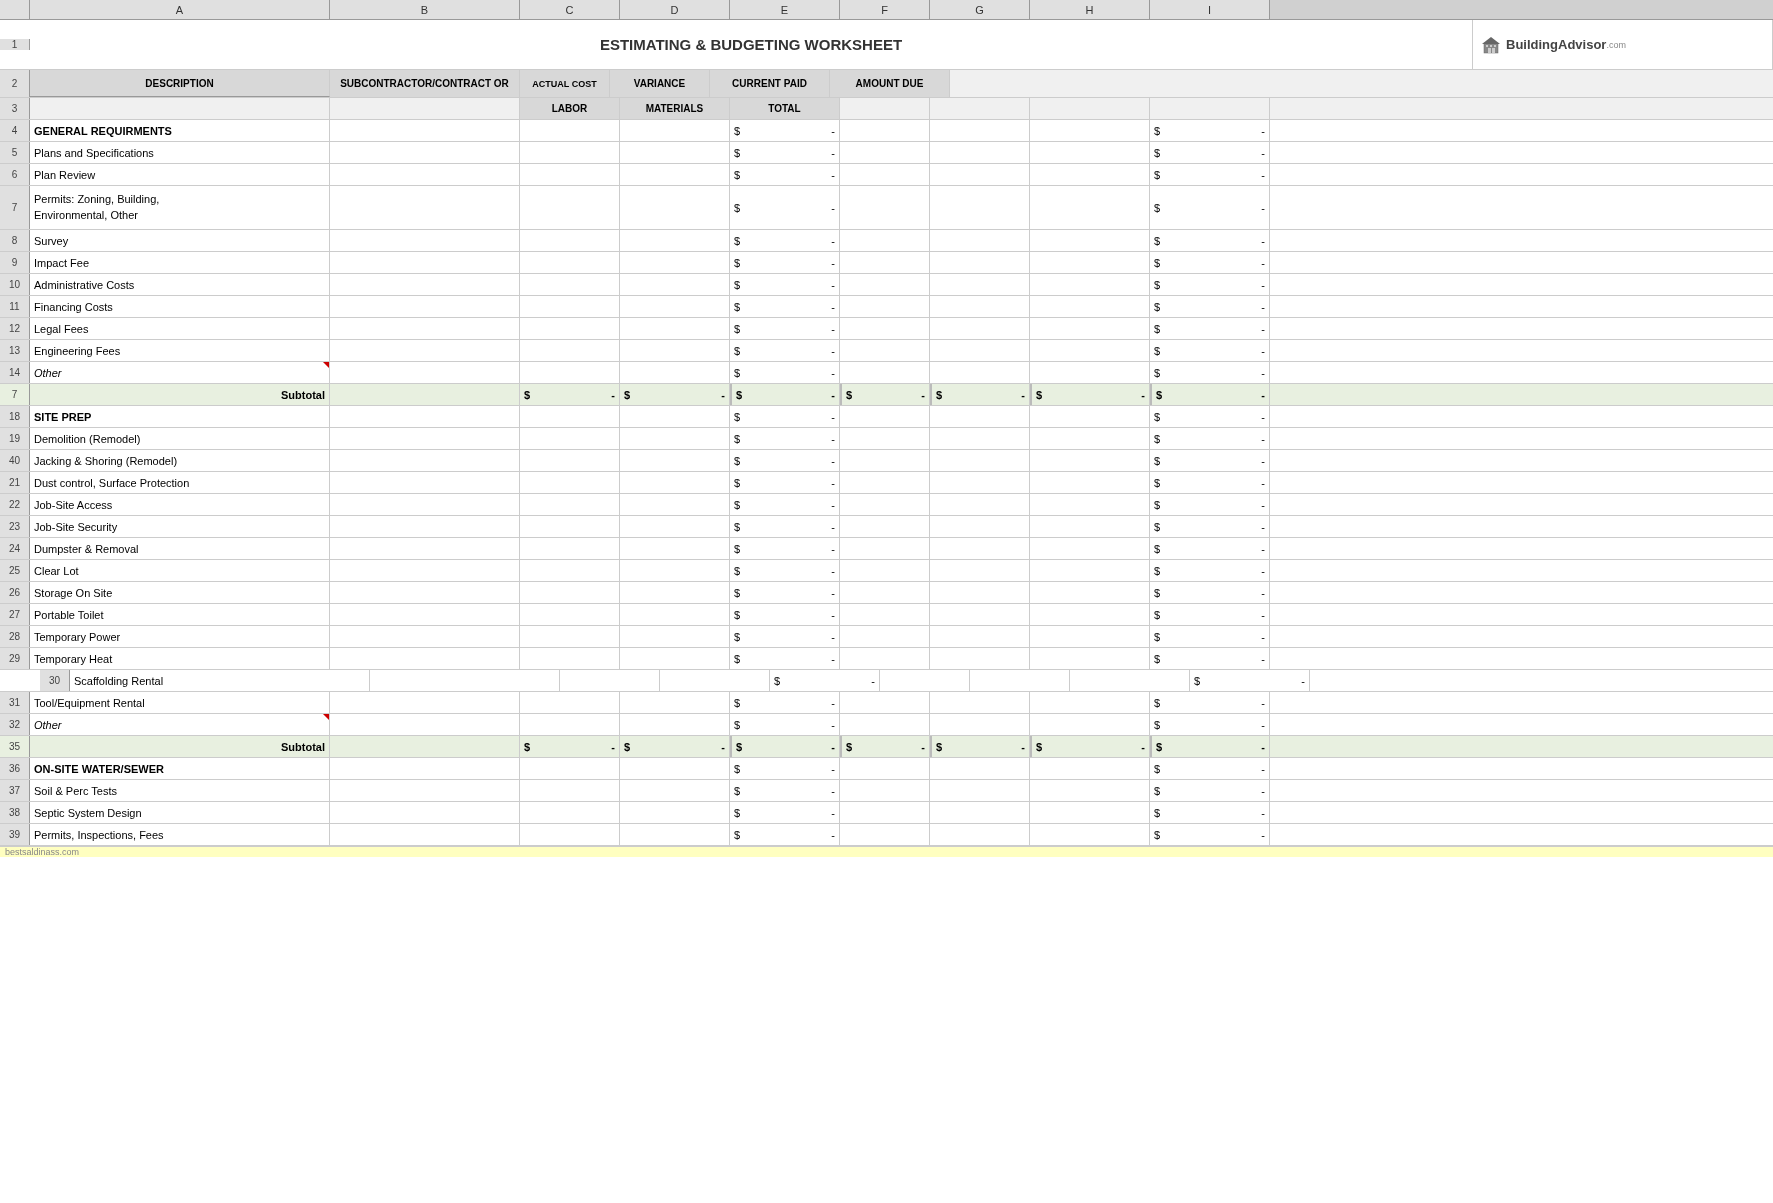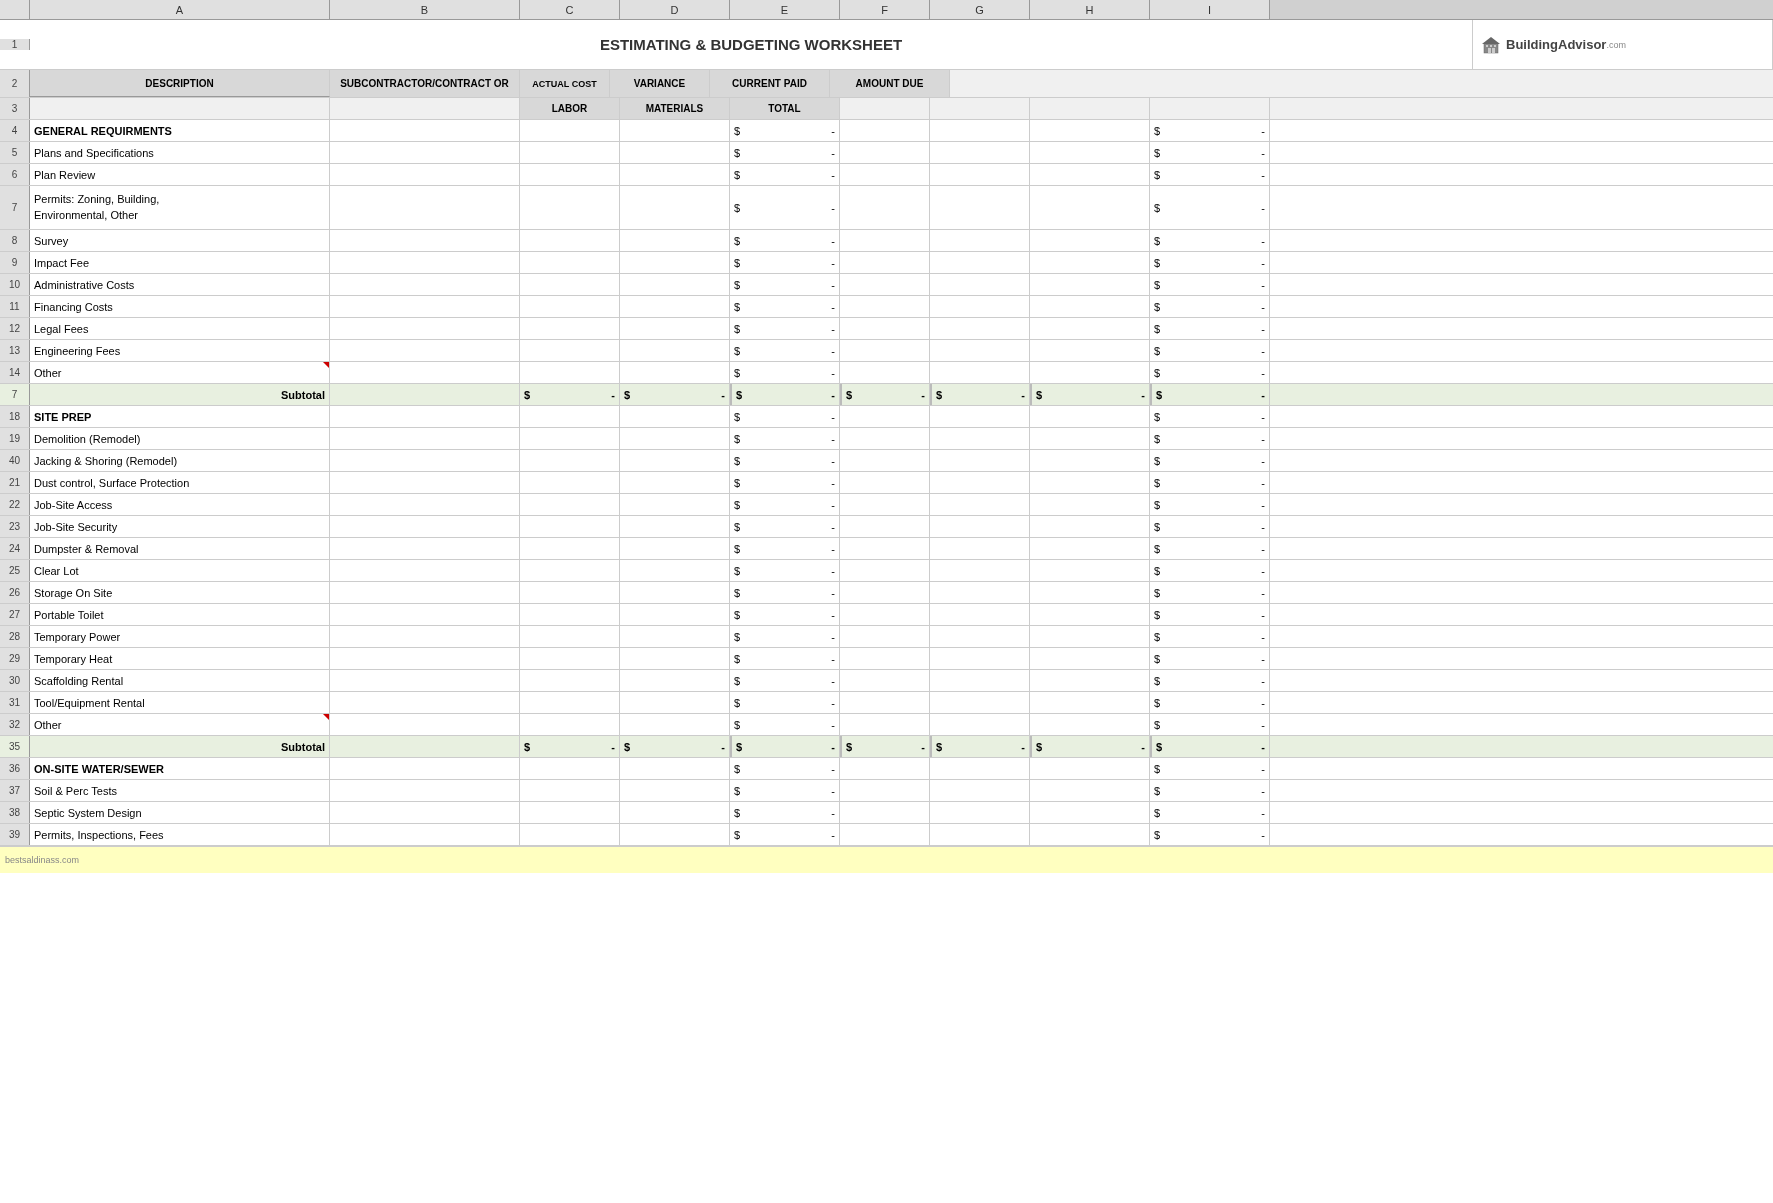--- a/index.html
+++ b/index.html
@@ -153,32 +153,33 @@
       top: 0;
       right: 0;
       width: 0;
       height: 0;
       border-style: solid;
       border-width: 0 6px 6px 0;
       border-color: transparent #cc0000 transparent transparent;
     }
     .cell.has-marker {
       position: relative;
+      font-style: italic;
     }
     .logo-icon {
       width: 20px;
       height: 20px;
       margin-right: 5px;
     }
     .bottom-watermark {
       font-size: 9px;
       color: #888;
       background: #ffffc0;
       border-top: 1px solid #ccc;
-      padding: 8px 5px;
+      padding: 0 5px;
     }
   </style>
 </head>
 <body>
 
 <div class="spreadsheet-container">
 
   <div class="col-headers">
     <div class="col-header" style="width:30px;min-width:30px;border-right:1px solid #999;"></div>
     <div class="col-header col-hdr-a">A</div>
@@ -767,21 +768,21 @@
       </div>
     <div class="cell col-f"></div>
     <div class="cell col-g"></div>
     <div class="cell col-h"></div>
     <div class="cell col-i dollar-cell">
         <span>$</span>
         <span style="margin-left:auto;">-</span>
       </div>
   </div>
 
-  <div class="spreadsheet-row" style="height:22px;">
+  <div class="spreadsheet-row" style="height:22px;padding-left:40px;">
     <div class="row-num">30</div>
     <div class="cell col-a">
         <span>Scaffolding Rental</span>
       </div>
     <div class="cell col-b"></div>
     <div class="cell col-c"></div>
     <div class="cell col-d"></div>
     <div class="cell col-e dollar-cell">
         <span>$</span>
         <span style="margin-left:auto;">-</span>

